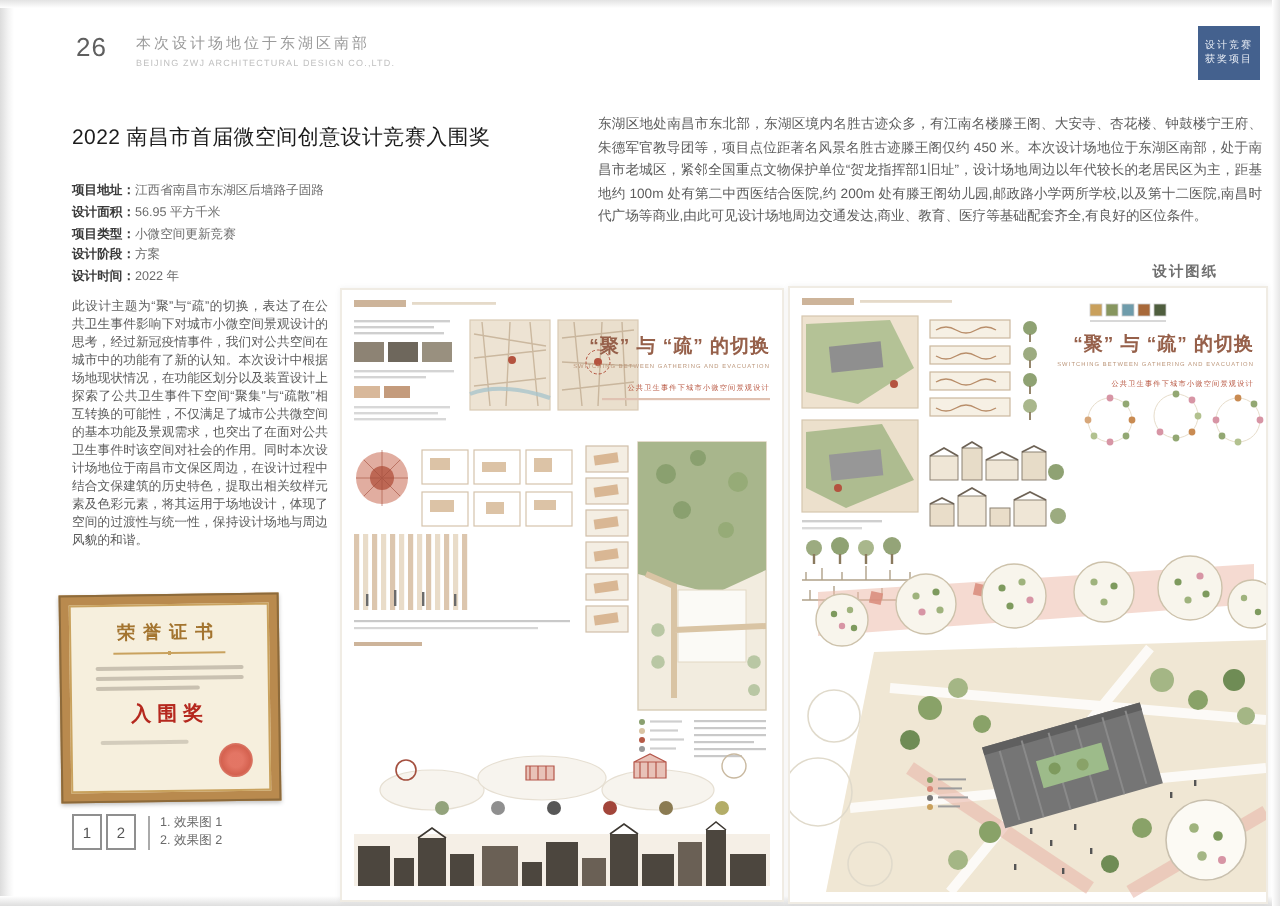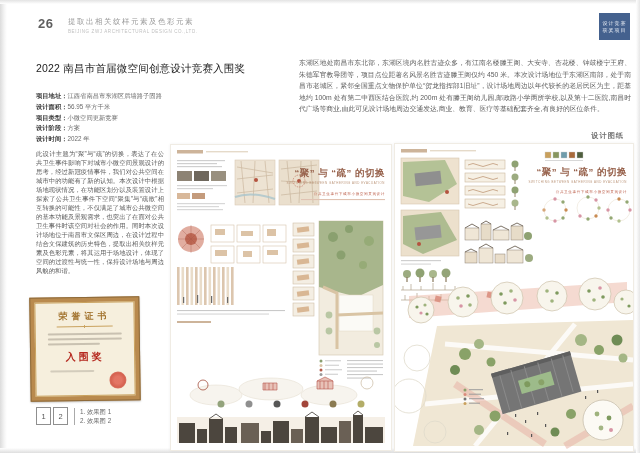--- a/index.html
+++ b/index.html
@@ -9,21 +9,21 @@
     font-family:"Liberation Sans","DejaVu Sans",sans-serif;
     color:#333;
   }
   .page-edge{position:absolute;pointer-events:none;}
   .edge-left{left:0;top:0;bottom:0;width:7px;background:linear-gradient(90deg,#dcdcdc,#f4f4f4 60%,#ffffff);}
   .edge-top{left:0;top:0;right:0;height:4px;background:linear-gradient(180deg,#e3e3e3,#ffffff);}
   .edge-bottom{left:0;bottom:0;right:0;height:5px;background:linear-gradient(0deg,#dedede,#ffffff);}
   .edge-right{right:0;top:0;bottom:0;width:4px;background:linear-gradient(270deg,#e6e6e6,#ffffff);}
 
   
-  .page-number{position:absolute;left:38px;top:16px;font-size:13px;font-weight:bold;color:#5f5f5f;letter-spacing:.5px;}
+  .page-number{position:absolute;left:38px;top:16px;font-size:13px;font-weight:normal;color:#5f5f5f;letter-spacing:.5px;}
   .company{position:absolute;left:68px;top:17px;}
   .company .cn{font-size:7.5px;color:#9a9a9a;letter-spacing:1.5px;}
   .company .en{font-size:4.5px;color:#c0c0c0;letter-spacing:.6px;margin-top:1.5px;}
   .section-tab{
     position:absolute;left:599px;top:13px;width:31px;height:27px;background:#44618e;
     display:flex;flex-direction:column;align-items:center;justify-content:center;gap:1px;
   }
   .section-tab span{font-size:5px;color:#e8edf5;letter-spacing:1px;line-height:6px;}
 
   
@@ -35,21 +35,21 @@
   .desc-left{
     position:absolute;left:36px;top:149px;width:128px;
     font-size:6.35px;line-height:9px;color:#5c5c5c;
     text-align:justify;text-justify:inter-ideograph;
   }
   .desc-right{
     position:absolute;left:299px;top:57px;width:332px;
     font-size:6.8px;line-height:11.6px;color:#5c5c5c;
     text-align:justify;text-justify:inter-ideograph;
   }
-  .drawings-label{position:absolute;right:16px;top:131px;font-size:7.2px;font-weight:bold;color:#6f6f6f;letter-spacing:1px;}
+  .drawings-label{position:absolute;right:31px;top:131px;font-size:7.2px;font-weight:bold;color:#6f6f6f;letter-spacing:1px;}
 
   
   .certificate{
     position:absolute;left:30px;top:297px;width:110px;height:104px;
     background:#b98a4e;border:1px solid #8d6a3a;
     transform:rotate(-.8deg);
     box-shadow:0 1px 2px rgba(0,0,0,.25);
     padding:4px;box-sizing:border-box;
   }
   .cert-inner{
@@ -91,21 +91,21 @@
 </head>
 <body>
 
 <div class="page-edge edge-left"></div>
 <div class="page-edge edge-top"></div>
 <div class="page-edge edge-bottom"></div>
 <div class="page-edge edge-right"></div>
 
 <div class="page-number">26</div>
 <div class="company">
-  <div class="cn">提取出相关纹样元素及色彩元素</div>
+  <div class="cn">本次设计场地位于东湖区南部</div>
   <div class="en">BEIJING ZWJ ARCHITECTURAL DESIGN CO.,LTD.</div>
 </div>
 <div class="section-tab">
   <span>设计竞赛</span>
   <span>获奖项目</span>
 </div>
 
 <div class="doc-title">2022 南昌市首届微空间创意设计竞赛入围奖</div>
 <div class="info-list">
   <div class="info-row">

